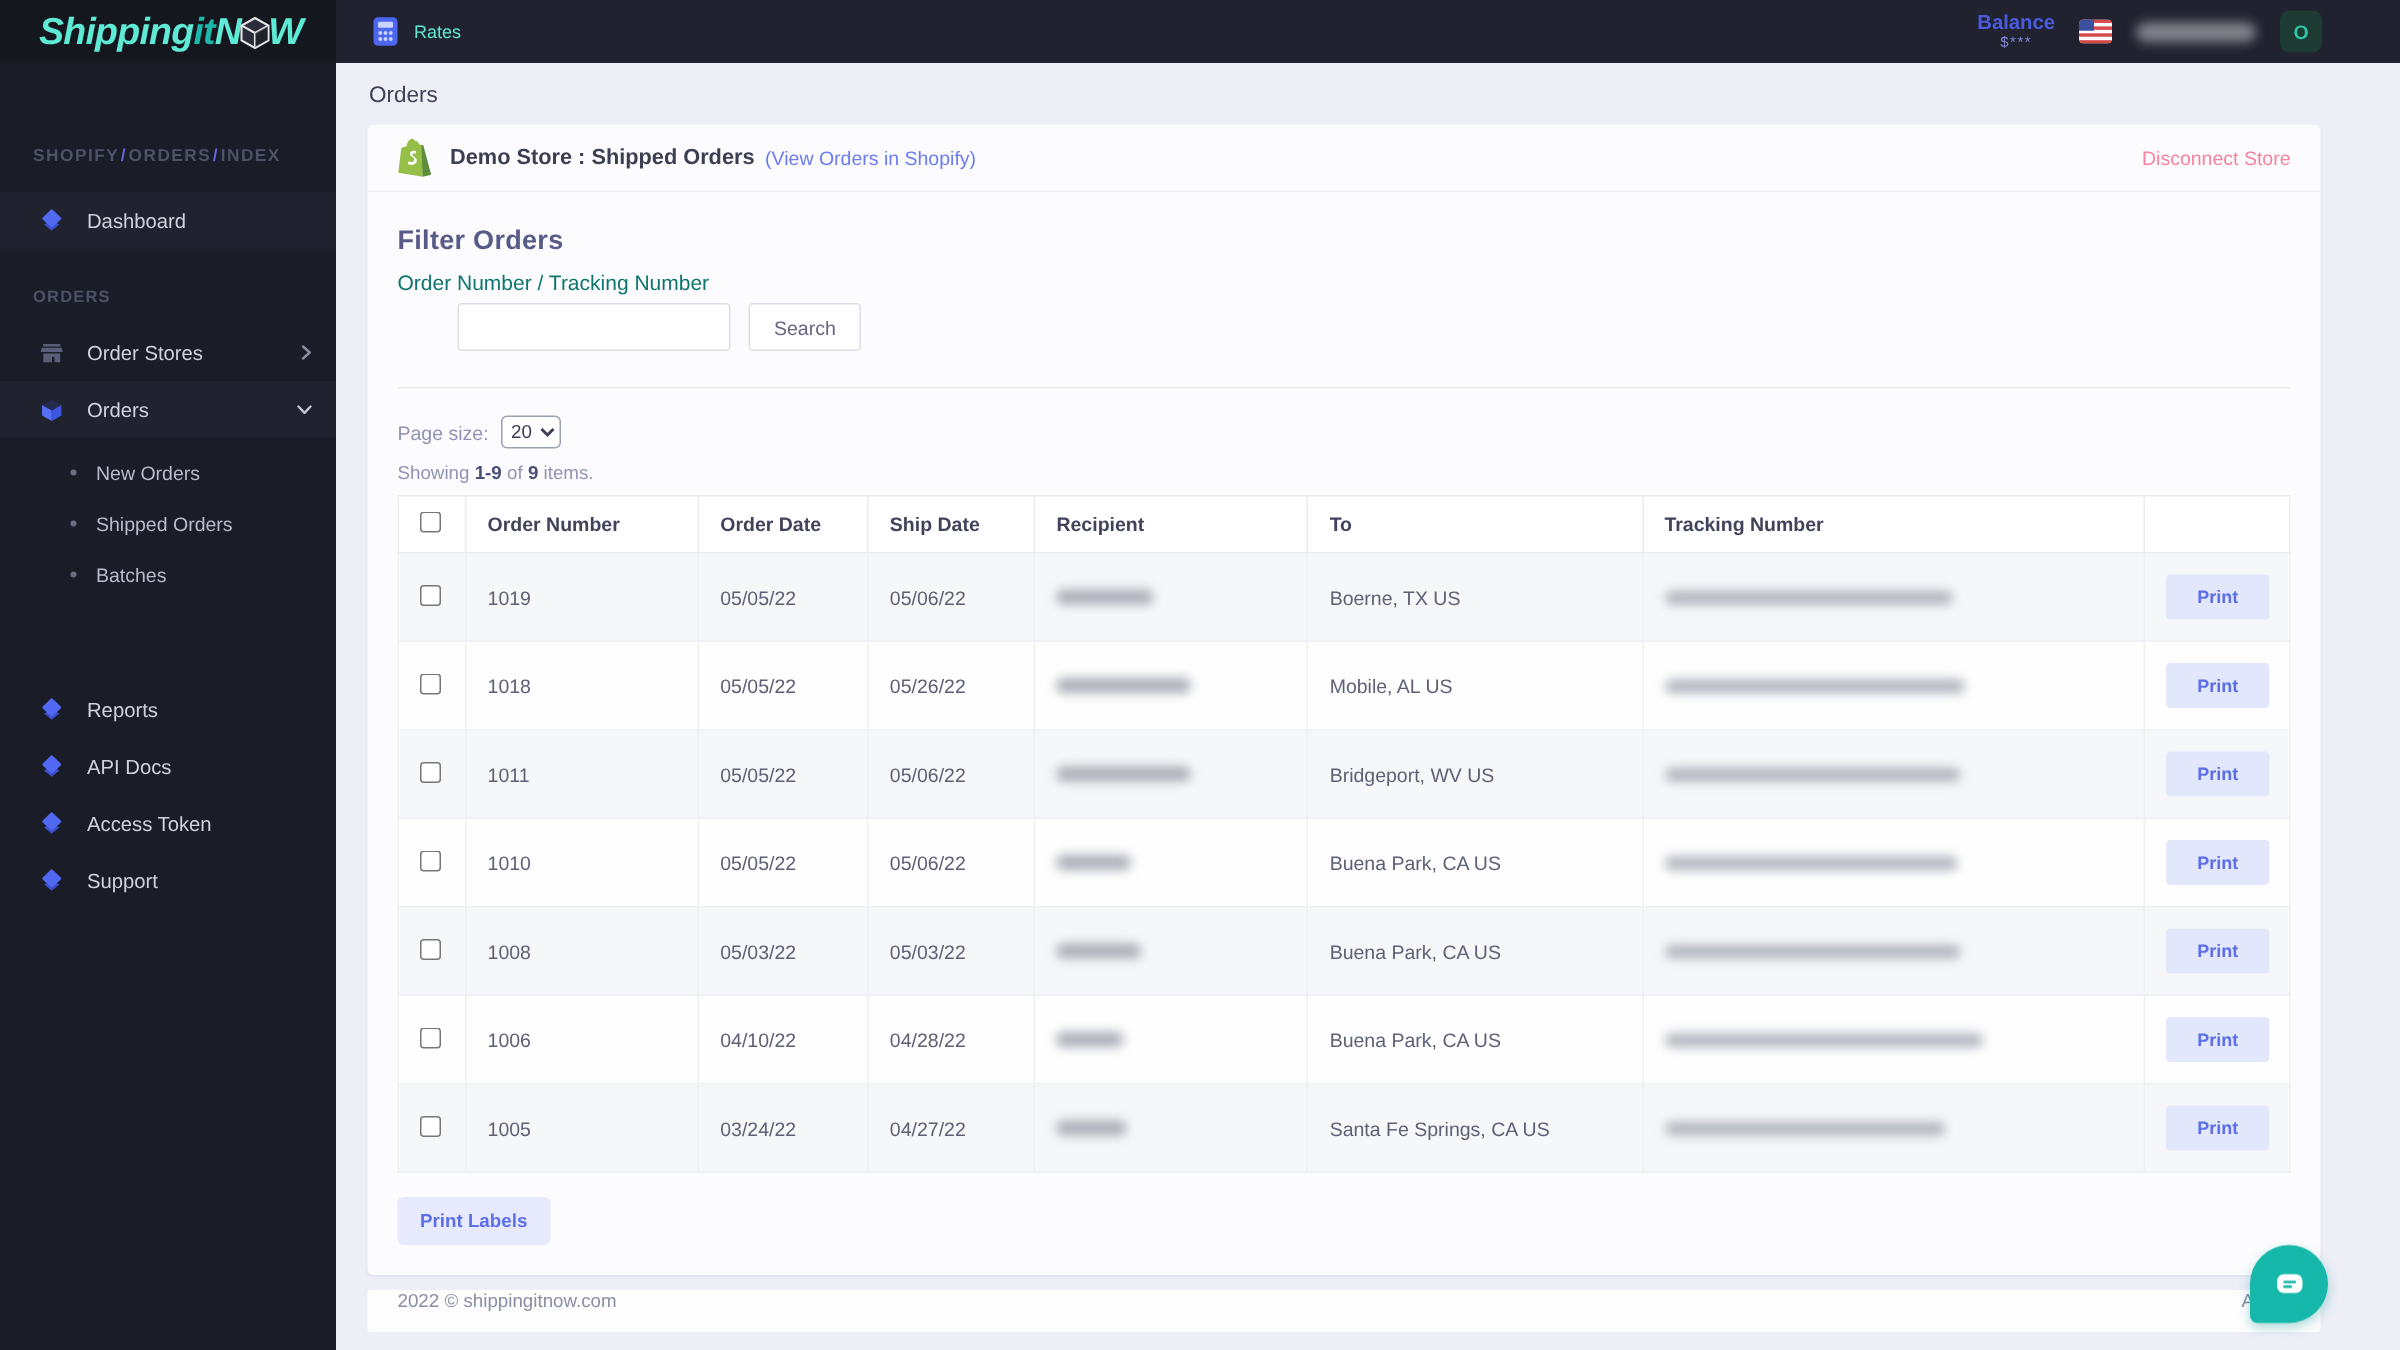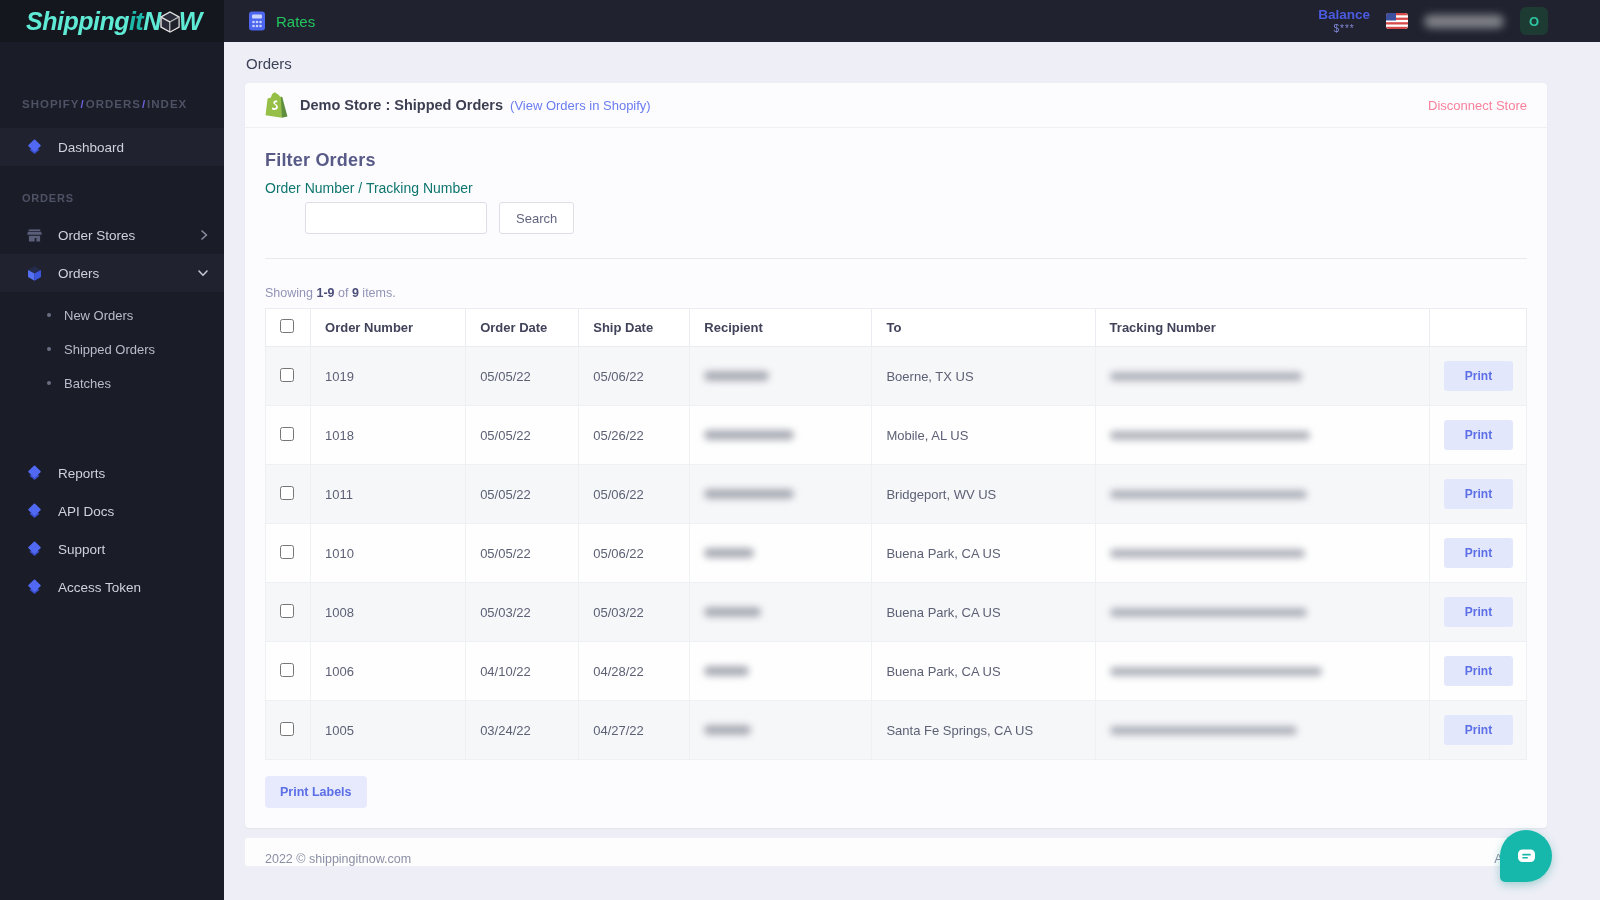--- a/index.html
+++ b/index.html
@@ -7,21 +7,21 @@
   body { font-family:"Liberation Sans", sans-serif; background:#edeef6; position:relative; }
 
   
   .topbar { position:fixed; top:0; left:0; right:0; height:42px; background:#20222f; display:flex; align-items:stretch; z-index:20; }
   .logo-zone { width:224px; background:#15171f; display:flex; align-items:center; padding-left:26px; flex:none; }
   .logo { font-size:25px; font-weight:bold; font-style:italic; letter-spacing:-0.5px; display:flex; align-items:center; }
   .logo .lg-light { color:#5eead4; }
   .logo .lg-teal { color:#1cb9ab; }
   .logo .lg-cube { display:inline-flex; margin:0 -1px; transform:translateY(1px); }
   .topbar-left { display:flex; align-items:center; padding-left:24px; gap:10px; }
-  .rates-label { color:#22c55e; font-size:15px; }
+  .rates-label { color:#5eead4; font-size:12px; }
   .topbar-right { margin-left:auto; display:flex; align-items:center; gap:16px; padding-right:52px; }
   .balance { text-align:center; line-height:1.15; }
   .balance-title { color:#4a5be2; font-size:13.5px; font-weight:bold; }
   .balance-value { color:#8287d6; font-size:10px; letter-spacing:1px; }
   .user-blur { width:80px; height:13px; border-radius:7px; background:#83858c; filter:blur(4px); }
   .avatar { width:28px; height:28px; border-radius:6px; background:#1d3a33; color:#2ec6a2; font-size:13px; font-weight:bold; display:flex; align-items:center; justify-content:center; }
 
   
   .sidebar { position:fixed; top:42px; left:0; bottom:0; width:224px; background:#1a1c28; color:#c9ccd8; z-index:10; }
   .breadcrumb { padding:56px 0 0 22px; font-size:11.5px; letter-spacing:1px; color:#4e5265; font-weight:bold; }
@@ -65,21 +65,21 @@
   table.orders th { text-align:left; font-size:13px; color:#40435a; font-weight:bold; padding:10px 14px; border:1px solid #ebecf1; background:#fff; }
   table.orders td { font-size:13px; color:#5d6175; padding:14px 14px; border:1px solid #eef0f3; }
   table.orders tbody tr:nth-child(odd) { background:#f6f7f9; }
   table.orders tbody tr:nth-child(even) { background:#fefefe; }
   .col-check input, .row-check { width:14px; height:14px; accent-color:#5c6fe6; }
   .blur-bar { height:10px; border-radius:5px; background:#aaadb6; filter:blur(3.5px); }
   .blur-bar.trk { height:9px; background:#b0b3bc; }
   .print-btn { background:#e3e7fc; color:#5c6fe6; border:none; border-radius:3px; font-size:12px; font-weight:bold; padding:8px 21px; cursor:pointer; }
   .print-labels-btn { margin-top:16px; background:#e7eafd; color:#5c6fe6; border:none; border-radius:4px; font-size:12.5px; font-weight:bold; padding:9px 15px; cursor:pointer; display:inline-block; }
 
-  .footer { margin-top:10px; background:#fdfdfe; height:28px; display:flex; align-items:flex-end; justify-content:space-between; padding:0 20px; border-radius:2px; }
+  .footer { margin-top:10px; background:#fdfdfe; height:28px; display:flex; align-items:flex-start; justify-content:space-between; padding:0 20px; border-radius:2px; }
   .footer-copy { font-size:12.5px; color:#8b8fa3; }
   .footer-about { font-size:12.5px; color:#8b8fa3; cursor:pointer; }
 
   .chat-fab { position:fixed; right:48px; bottom:18px; width:52px; height:52px; background:#16b8ab; border-radius:26px 26px 26px 5px; display:flex; align-items:center; justify-content:center; cursor:pointer; box-shadow:0 3px 8px rgba(20,150,140,0.35); z-index:30; }
 </style>
 </head>
 <body>
 
 <div class="topbar">
   <div class="logo-zone">
@@ -216,30 +216,30 @@
         </span>
         <span class="nav-label">API Docs</span>
       </div>
       <div class="nav-item">
         <span class="nav-icon">
           <svg width="17" height="17" viewBox="0 0 20 20">
             <path d="M10 9.5 L16 12.5 L10 17.5 L4 12.5 Z" fill="#3b4ecb"></path>
             <path d="M10 1.8 L16.3 7.8 L10 13.8 L3.7 7.8 Z" fill="#5169f2" stroke="#5169f2" stroke-width="2.2" stroke-linejoin="round"></path>
           </svg>
         </span>
-        <span class="nav-label">Support</span>
+        <span class="nav-label">Access Token</span>
       </div>
       <div class="nav-item">
         <span class="nav-icon">
           <svg width="17" height="17" viewBox="0 0 20 20">
             <path d="M10 9.5 L16 12.5 L10 17.5 L4 12.5 Z" fill="#3b4ecb"></path>
             <path d="M10 1.8 L16.3 7.8 L10 13.8 L3.7 7.8 Z" fill="#5169f2" stroke="#5169f2" stroke-width="2.2" stroke-linejoin="round"></path>
           </svg>
         </span>
-        <span class="nav-label">Access Token</span>
+        <span class="nav-label">Support</span>
       </div>
     </div>
 </div>
 
 <div class="main">
   <div class="page-title">Orders</div>
 
   <div class="card">
     <div class="store-bar">
       <span style="display:inline-flex;">
@@ -258,20 +258,26 @@
       <div class="filter-heading">Filter Orders</div>
       <div class="field-label">Order Number / Tracking Number</div>
       <div class="filter-row">
         <input class="filter-input" type="text" value="" style="">
         <button class="search-btn">Search</button>
       </div>
       <hr class="filter-divider">
     </div>
 
     <div class="list-block">
+      <div class="pagesize-row">
+        <span>Page size:</span>
+        <select class="pagesize-select">
+          <option>20</option>
+        </select>
+      </div>
       <div class="showing-line">
         <span>Showing</span>
         <b>1-9</b>
         <span>of</span>
         <b>9</b>
         <span>items.</span>
       </div>
 
       <table class="orders">
         <colgroup>

